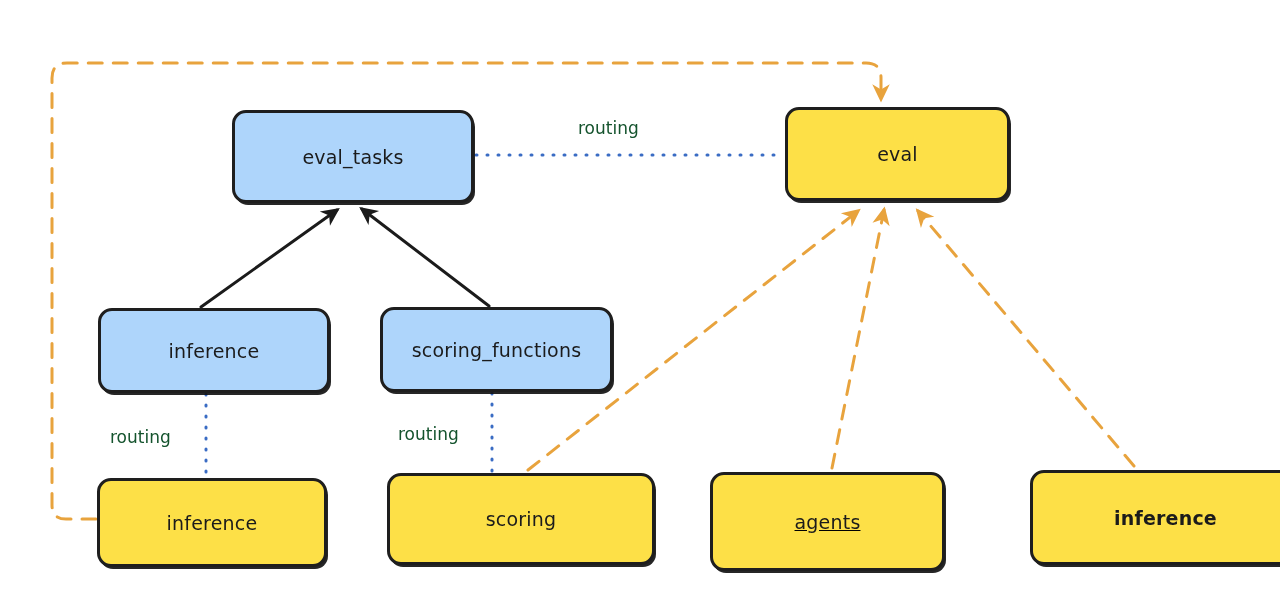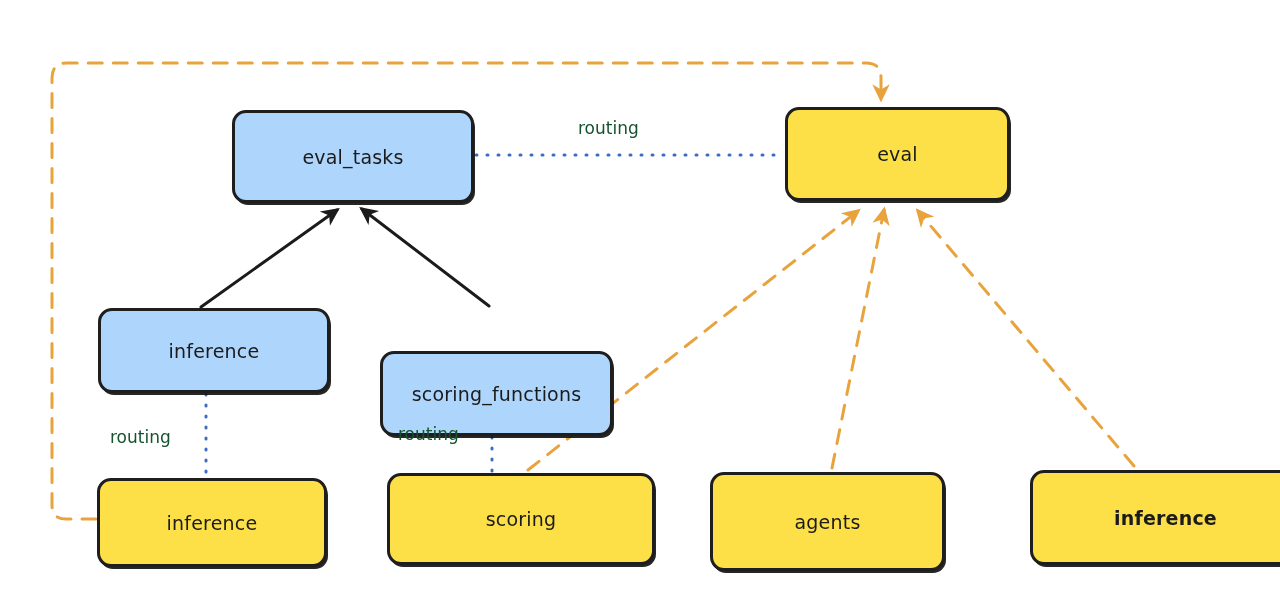--- a/index.html
+++ b/index.html
@@ -122,33 +122,33 @@
     </div>
 
     <div class="node green" style="left:785px; top:107px; width:225px; height:94px;">
       <span class="node-label">eval</span>
     </div>
 
     <div class="node blue" style="left:98px; top:308px; width:232px; height:85px;">
       <span class="node-label">inference</span>
     </div>
 
-    <div class="node blue" style="left:380px; top:307px; width:233px; height:85px;margin-top:44px;">
+    <div class="node blue" style="left:380px; top:307px; width:233px; height:85px;">
       <span class="node-label">scoring_functions</span>
     </div>
 
     <div class="node green" style="left:97px; top:478px; width:230px; height:89px;">
       <span class="node-label">inference</span>
     </div>
 
     <div class="node green" style="left:387px; top:473px; width:268px; height:92px;">
       <span class="node-label">scoring</span>
     </div>
 
-    <div class="node green" style="left:710px; top:472px; width:235px; height:99px;">
+    <div class="node green" style="left:710px; top:472px; width:235px; height:99px;text-decoration:underline;">
       <span class="node-label">agents</span>
     </div>
 
     <div class="node green" style="left:1030px; top:470px; width:271px; height:95px;font-weight:bold;">
       <span class="node-label">inference</span>
     </div>
 
     <span class="edge-label" style="left:578px; top:118px;">routing</span>
 
     <span class="edge-label" style="left:110px; top:427px;">routing</span>

